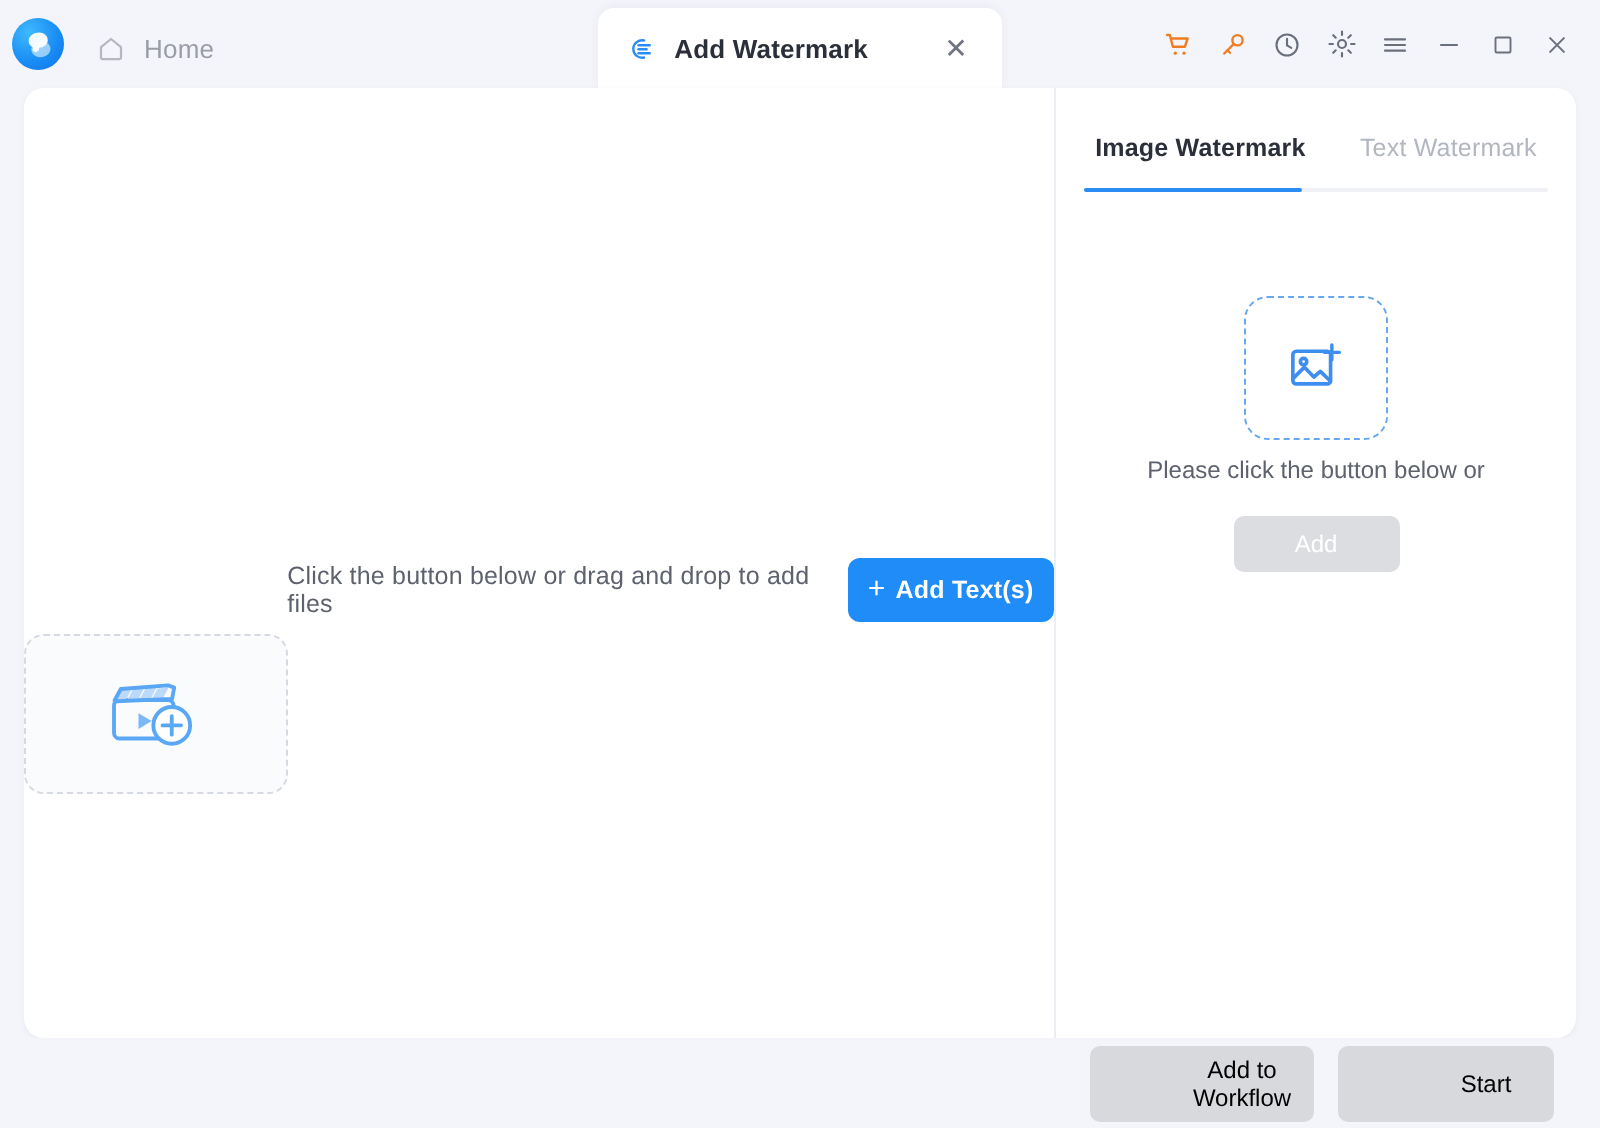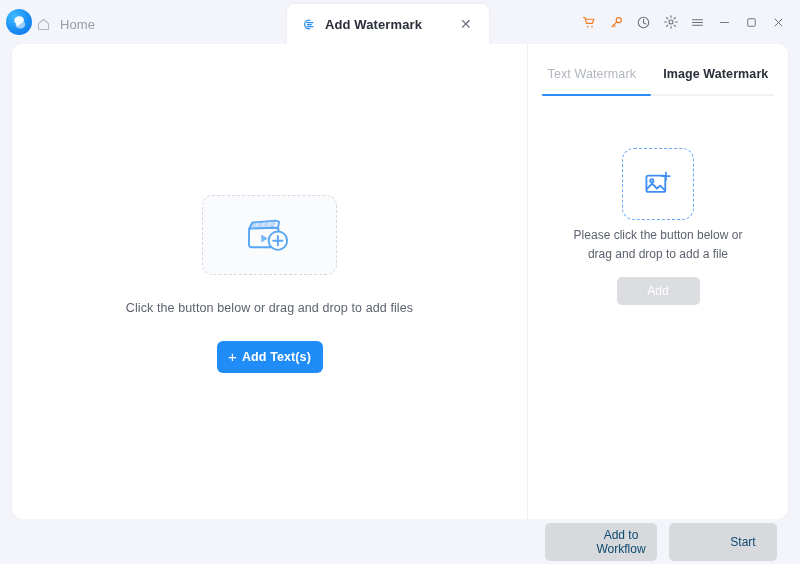--- a/index.html
+++ b/index.html
@@ -32,21 +32,21 @@
     left: 6px; top: 9px;
     width: 26px; height: 26px;
     border-radius: 50%;
     background: radial-gradient(circle at 32% 28%, #3fb9ff 0%, #1a8ef5 55%, #0f73e8 100%);
     display: flex; align-items: center; justify-content: center;
   }
   .logo svg { display:block; }
 
   .tabstrip {
     position: absolute;
-    left: 22px; top: 0;
+    left: 34px; top: 0;
     height: 44px;
     display: flex;
     align-items: flex-end;
   }
 
   .tab {
     height: 40px;
     display: flex;
     align-items: center;
     gap: 9px;
@@ -102,21 +102,21 @@
     display: flex;
     box-shadow: 0 1px 3px rgba(90,100,150,.07);
   }
 
   .left-pane {
     width: 516px;
     height: 100%;
     position: relative;
     border-right: 1px solid #eceef4;
     display: flex;
-    flex-direction: column;
+    flex-direction: row;
     align-items: center;
     justify-content: flex-start;
   }
 
   .dropzone {
     margin-top: 151px;
     width: 135px; height: 80px;
     border: 1.5px dashed #d6d9e3;
     border-radius: 10px;
     background: #fafbfd;
@@ -244,21 +244,21 @@
     display: flex;
     align-items: center;
     justify-content: flex-end;
     gap: 12px;
     padding-right: 23px;
     background: #f4f5fa;
   }
   .footer-btn {
     height: 38px;
     background: #d8d9dd;
-    color: #0c4a6e;
+    color: #000000;
     border: none;
     border-radius: 5px;
     font-size: 12px;
     font-family: "Liberation Sans", sans-serif;
     display: flex; align-items: center; justify-content: center;
     cursor: default;
     padding-left: 40px;
   }
   .footer-btn.workflow { width: 112px; }
   .footer-btn.start { width: 108px; text-align: right; }
@@ -372,42 +372,41 @@
 
       <button class="btn-add-video">
         <span class="plus">+</span>
         <span>Add Text(s)</span>
       </button>
     </div>
 
     <div class="right-pane">
 
       <div class="wm-tabs">
+        <div class="wm-tab active">
+          <span>Image Watermark</span>
+        </div>
         <div class="wm-tab">
           <span>Text Watermark</span>
-        </div>
-        <div class="wm-tab active">
-          <span>Image Watermark</span>
         </div>
         <div class="wm-underline-track"></div>
         <div class="wm-underline"></div>
       </div>
 
       <div class="img-dropzone">
         <svg width="30" height="30" viewBox="0 0 28 28" fill="none" stroke="#3d8ef0" stroke-width="1.7" stroke-linecap="round" stroke-linejoin="round">
           <rect x="3.2" y="6.2" width="17.6" height="15.2" rx="1.6"></rect>
           <circle cx="8.2" cy="11" r="1.5"></circle>
           <path d="M3.6 18.6l5-5 4.4 4.6 3-2.6 4.8 4.6"></path>
           <path d="M21.4 3.2v7M17.9 6.7h7" stroke-width="1.6"></path>
         </svg>
       </div>
 
       <div class="right-hint">
         <span>Please click the button below or</span><br>
-        <span>drag and drop to add a file</span>
       </div>
 
       <button class="btn-add">Add</button>
     </div>
   </div>
 
   <div class="footer">
     <button class="footer-btn workflow">Add to Workflow</button>
     <button class="footer-btn start">Start</button>
   </div>

